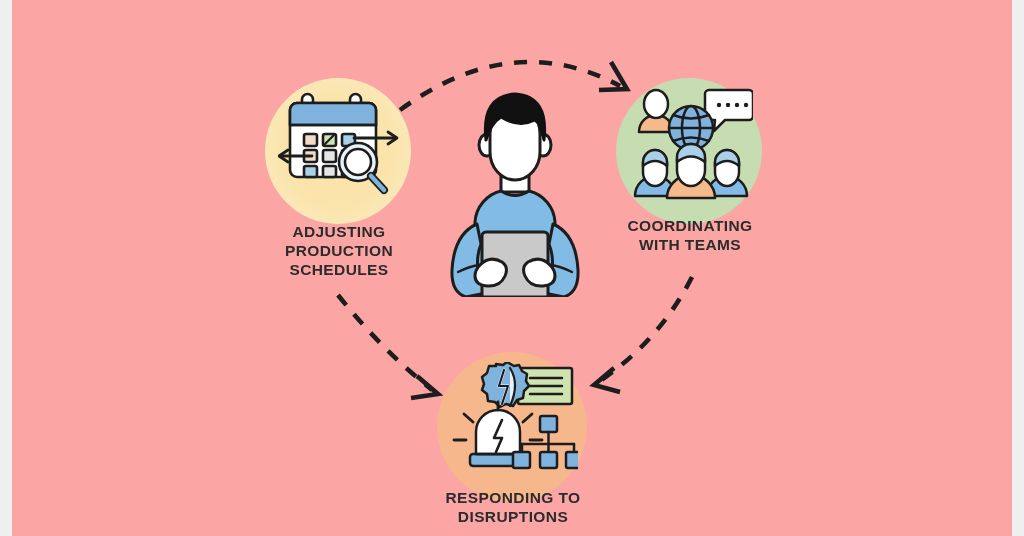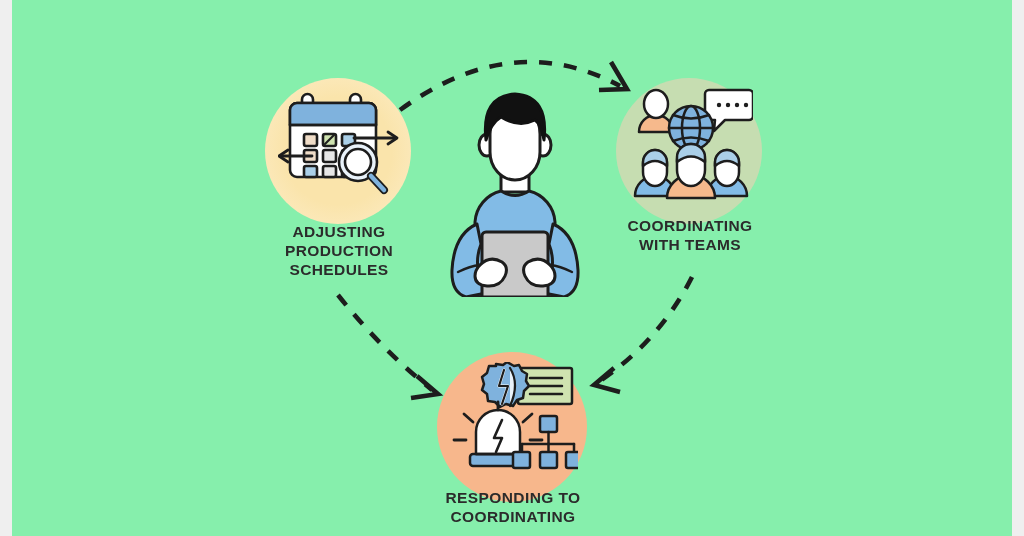--- a/index.html
+++ b/index.html
@@ -12,21 +12,21 @@
     height: 536px;
     background: #e9e9e9;
     font-family: "Liberation Sans", sans-serif;
     overflow: hidden;
     position: relative;
   }
   #stage {
     position: relative;
     width: 1024px;
     height: 536px;
-    background: #86efac;
+    background: #fca5a5;
   }
   .edge-band {
     position: absolute;
     top: 0;
     height: 536px;
     width: 12px;
     background: #efefef;
   }
   .edge-band.left { left: 0; }
   .edge-band.right { right: 0; }
@@ -195,21 +195,21 @@
 
       <path d="M 36 110 a 24 23 0 0 1 48 0 z" fill="#f6b98c"></path>
       <path d="M 46 72 a 14 16 0 0 1 28 0 v 10 a 14 16 0 0 1 -28 0 z" fill="#ffffff"></path>
       <path d="M 46 74 q 14 -11 28 0 v -5 a 14 13 0 0 0 -28 0 z" fill="#aacfe8"></path>
     </g>
   </svg>
 
   <div class="node" id="node-disruptions">
     <div class="node-circle"></div>
     <div class="node-label">RESPONDING TO
-COORDINATING</div>
+DISRUPTIONS</div>
   </div>
 
   <svg class="icon-svg" style="left:452px; top:362px;" width="126" height="116" viewBox="0 0 126 116" xmlns="http://www.w3.org/2000/svg">
     <g stroke="#1d1d1d" stroke-width="2.5" stroke-linejoin="round" stroke-linecap="round">
 
       <rect x="66" y="6" width="54" height="36" rx="2" fill="#cfe3b0"></rect>
       <line x1="78" y1="16" x2="110" y2="16"></line>
       <line x1="78" y1="24" x2="110" y2="24"></line>
       <line x1="78" y1="32" x2="110" y2="32"></line>
 

